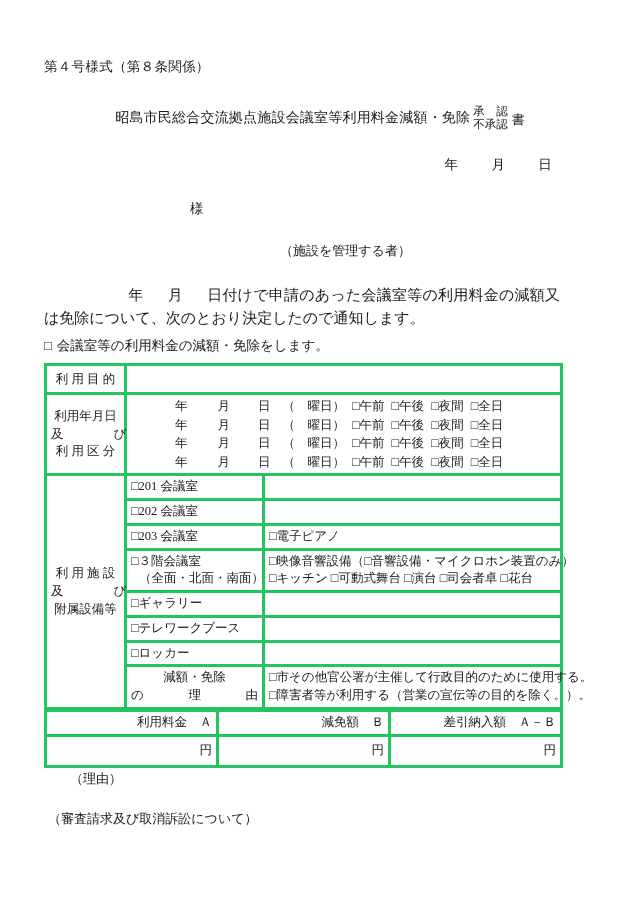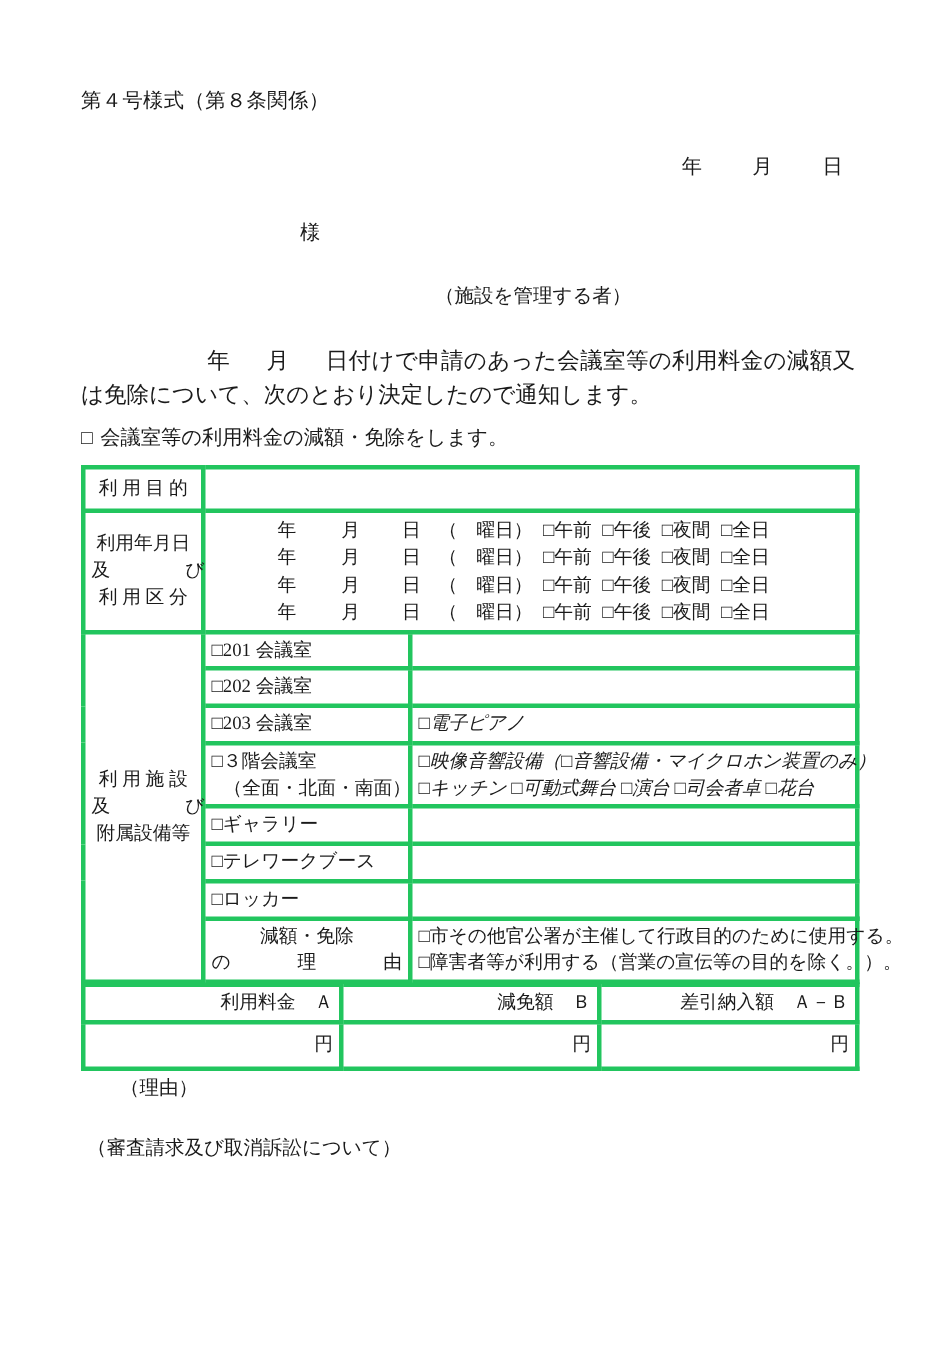--- a/index.html
+++ b/index.html
@@ -13,21 +13,21 @@
   }
   .page {
     position: relative;
     width: 630px;
     height: 903px;
     background: #ffffff;
     overflow: hidden;
   }
   .doc {
     position: absolute;
-    left: 54px;
+    left: 44px;
     top: 58px;
     width: 516px;
   }
 
   
   .form-no {
     font-size: 13.5px;
     line-height: 1.4;
     letter-spacing: 0.3px;
   }
@@ -136,21 +136,21 @@
     line-height: 1.48;
     white-space: nowrap;
     padding-left: 44px;
   }
   .useline .g1 { display: inline-block; width: 30px; }
   .useline .g2 { display: inline-block; width: 28px; }
   .useline .g3 { display: inline-block; width: 12px; }
   .useline .chk { margin-left: 7px; }
   .facility { font-size: 12.5px; white-space: nowrap; }
   .facility .sub { display: block; padding-left: 8px; }
-  .equip { font-size: 11.5px; white-space: nowrap; line-height: 1.5; font-style: italic; }
+  .equip { font-size: 11.5px; white-space: nowrap; line-height: 1.5; }
   .reason { font-size: 12.5px; white-space: nowrap; }
   .feehdr { text-align: right; font-size: 12.5px; }
   .feeval { text-align: right; font-size: 12.5px; height: 24px; padding-right: 6px; }
 
   
   .foot-check {
     margin-top: 15px;
     font-size: 13.5px;
     line-height: 1.5;
   }
@@ -167,20 +167,28 @@
   }
 </style>
 </head>
 <body>
 
 <div class="page">
   <div class="doc">
 
     <div class="form-no">第４号様式（第８条関係）</div>
 
+    <div class="title-row">
+      <span class="title-main">昭島市民総合交流拠点施設会議室等利用料金減額・免除</span>
+      <span class="title-stack">
+        <span>承　認</span>
+        <span>不承認</span>
+      </span>
+      <span class="title-suffix">書</span>
+    </div>
 
     <div class="date-line">
       <span>年</span>
       <span class="gap"></span>
       <span>月</span>
       <span class="gap"></span>
       <span>日</span>
     </div>
 
     <div class="addressee">様</div>

